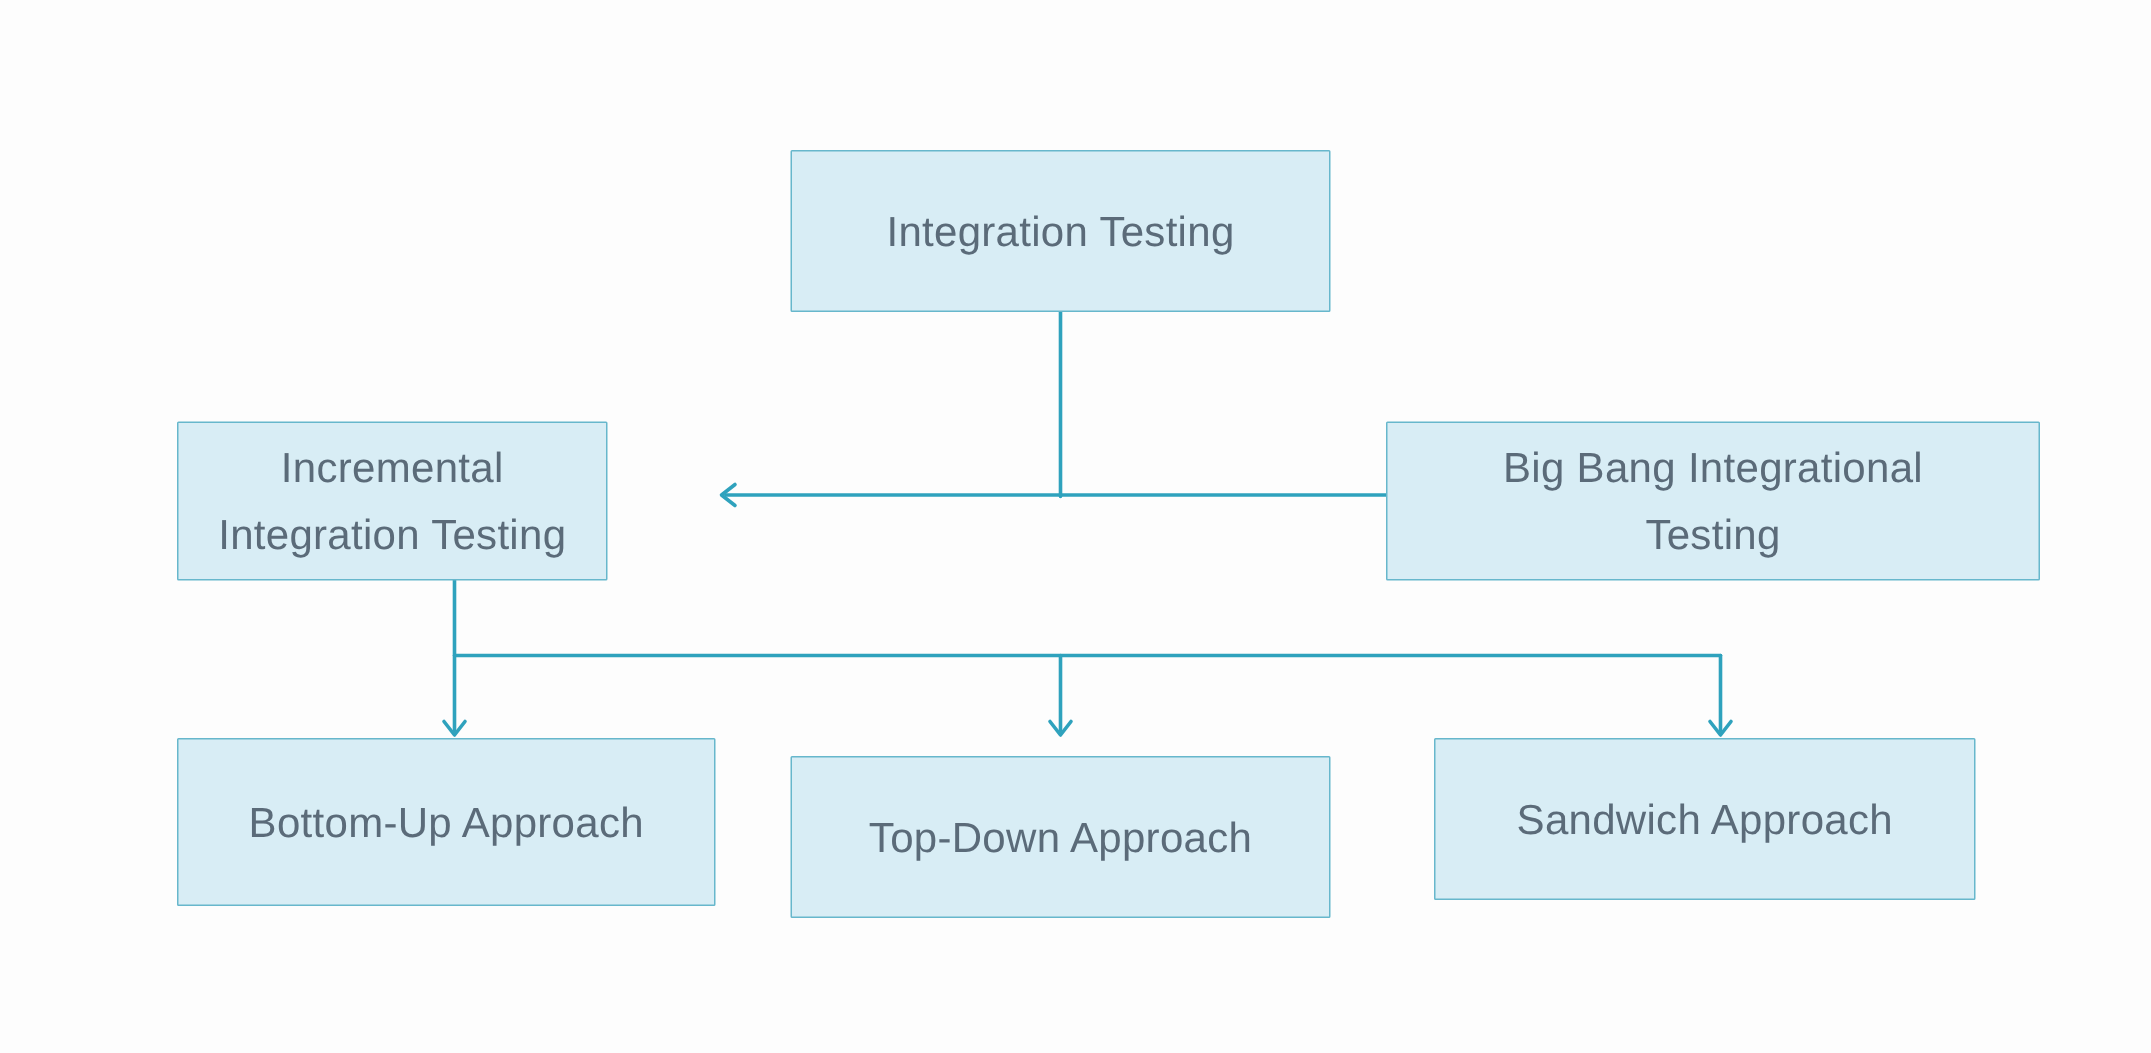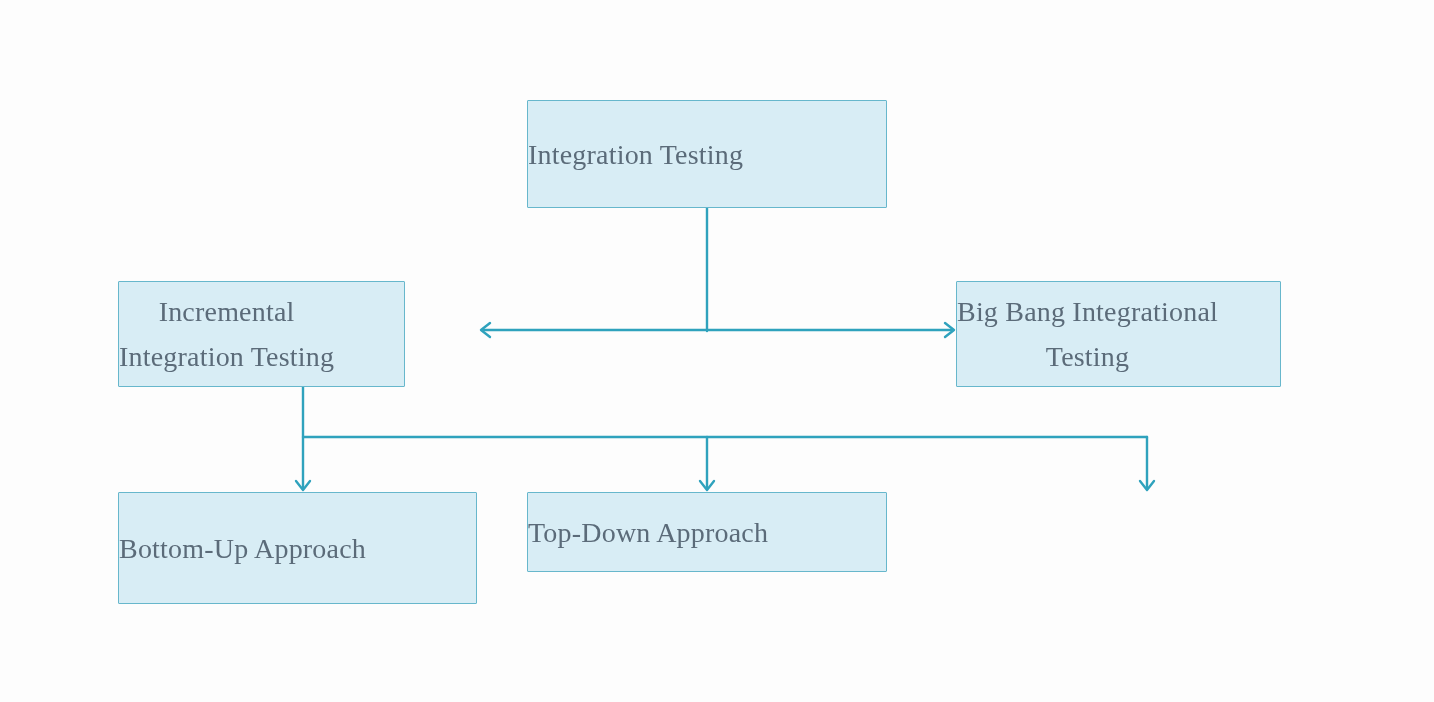--- a/index.html
+++ b/index.html
@@ -24,36 +24,35 @@
     pointer-events: none;
   }
   .node {
     position: absolute;
     box-sizing: border-box;
     background: #d8edf5;
     border: 1.5px solid #67b7cc;
     border-radius: 1px;
     display: flex;
     align-items: center;
-    justify-content: flex-start;
+    justify-content: center;
     text-align: center;
-    font-family: Liberation Serif, serif;
   }
   .node .label {
     color: #5b6b79;
     font-size: 28px;
     line-height: 45px;
     letter-spacing: 0.2px;
     white-space: pre-line;
   }
   .node-root      { left: 527px;  top: 100px; width: 360px; height: 108px; }
   .node-incremental { left: 118px; top: 281px; width: 287px; height: 106px; }
-  .node-bigbang   { left: 956px;  top: 281px; width: 325px; height: 106px; }
+  .node-bigbang   { left: 924px;  top: 281px; width: 436px; height: 106px; }
   .node-bottom-up { left: 118px;  top: 492px; width: 359px; height: 112px; }
-  .node-top-down  { left: 527px;  top: 492px; width: 360px; height: 80px; }
+  .node-top-down  { left: 527px;  top: 504px; width: 360px; height: 108px; }
   .node-sandwich  { left: 956px;  top: 492px; width: 361px; height: 108px; }
 </style>
 </head>
 <body>
 
 <div class="stage">
 
   <svg class="connectors" viewBox="0 0 1434 702" xmlns="http://www.w3.org/2000/svg" fill="none" stroke="#2fa2bd" stroke-width="2.4" stroke-linecap="round" stroke-linejoin="round">
 
     <path d="M707 208 L707 331"></path>
@@ -89,14 +88,17 @@
   </div>
 
   <div class="node node-bottom-up">
     <div class="label">Bottom-Up Approach</div>
   </div>
 
   <div class="node node-top-down">
     <div class="label">Top-Down Approach</div>
   </div>
 
+  <div class="node node-sandwich">
+    <div class="label">Sandwich Approach</div>
+  </div>
 
 </div>
 
 </body></html>

